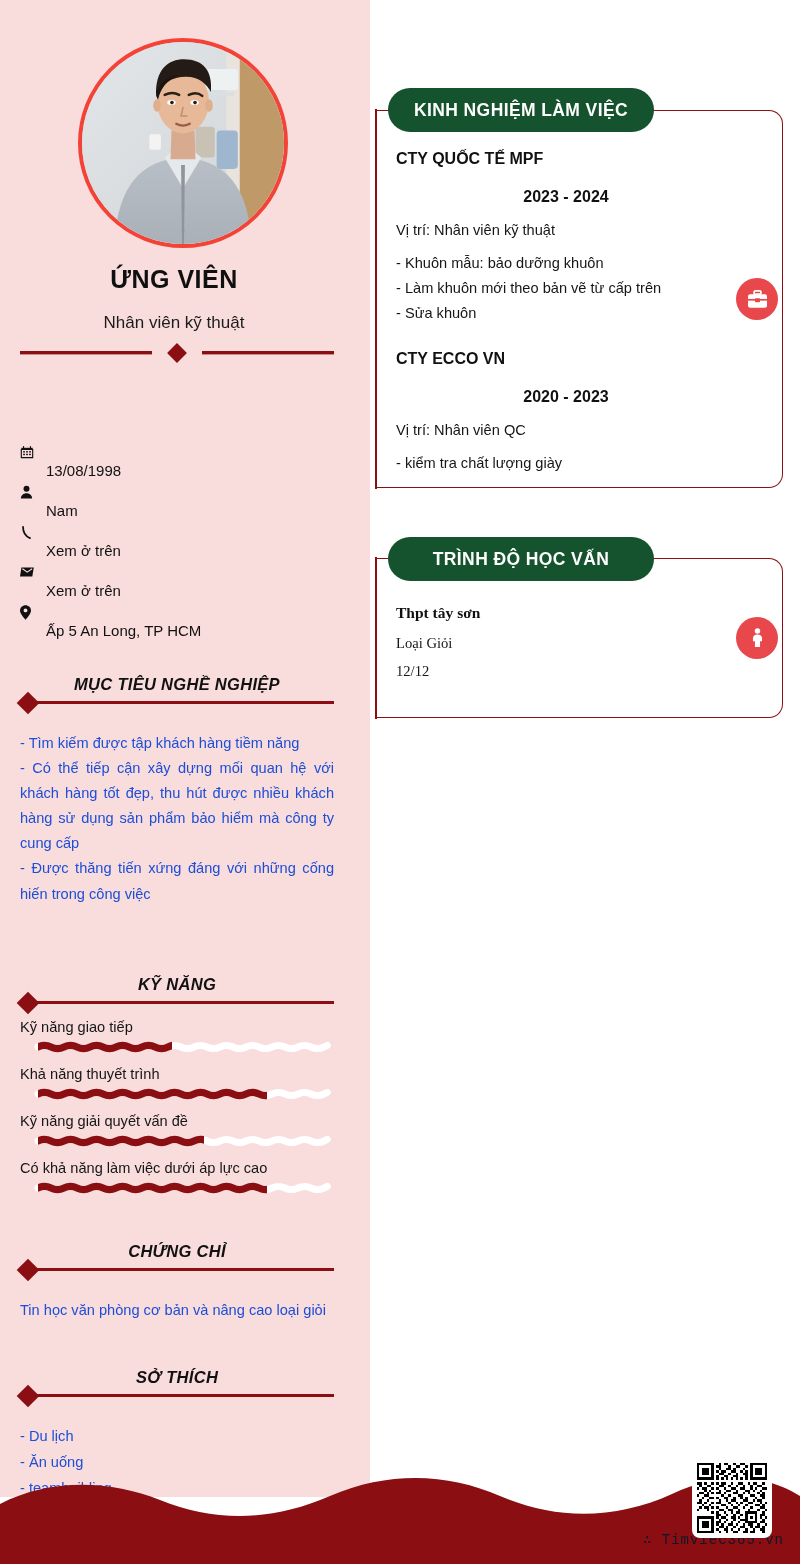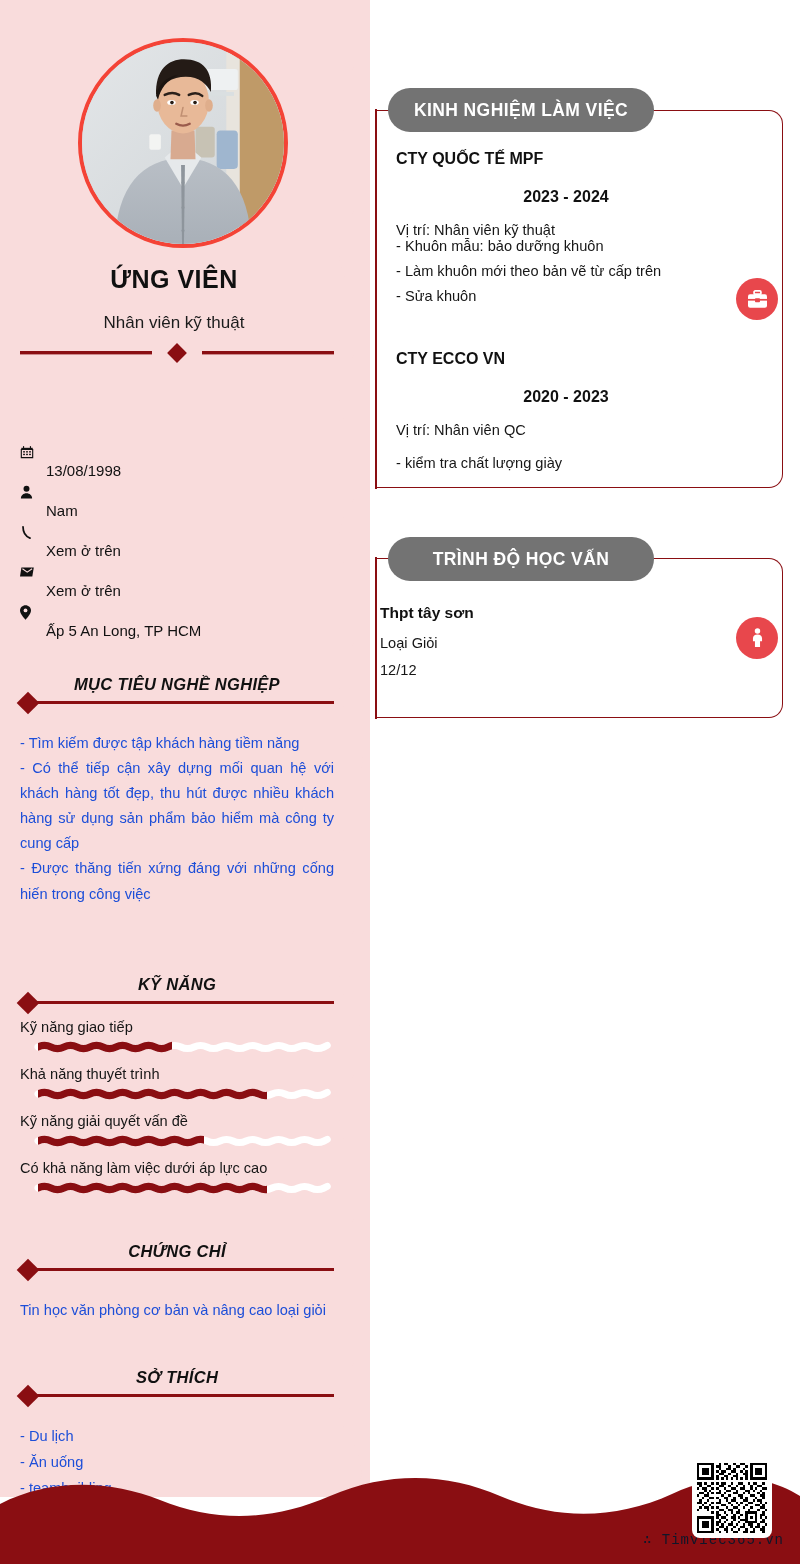--- a/index.html
+++ b/index.html
@@ -79,21 +79,21 @@
   .rcard {
     position:absolute; border:1.6px solid #8A0E12;
     border-radius:0 14px 14px 0; border-left:none;
     background:#fff;
   }
   .rcard::before{
     content:""; position:absolute; left:0; top:-1.6px; width:1.6px; bottom:-1.6px;
     background:#8A0E12;
   }
   .rpill {
-    position:absolute; background:#737373; color:#fff;
+    position:absolute; background:#14532d; color:#fff;
     border-radius:22px; height:44px; line-height:44px;
     font-size:17.5px; font-weight:bold; letter-spacing:.4px;
     text-align:center; z-index:3; padding:0 22px; white-space:nowrap;
   }
   .ricon {
     position:absolute; width:42px; height:42px; border-radius:50%;
     background:#E8474C; display:flex; align-items:center; justify-content:center;
     z-index:4;
   }
   .ricon svg { display:block; }
@@ -383,42 +383,42 @@
     <rect x="1" y="4.6" width="20" height="14.2" rx="2.2"></rect>
     <rect x="8.4" y="8.6" width="5.2" height="4.2" rx="0.8" fill="#E8474C"></rect>
     <rect x="1" y="9.4" width="20" height="1.8" fill="#E8474C"></rect>
   </svg>
 </div>
 
 <div style="position:absolute; left:396px; top:150px; width:340px;">
   <div class="job-co">CTY QUỐC TẾ MPF</div>
   <div class="job-yr" style="margin-top:20px">2023 - 2024</div>
   <div class="job-pos" style="margin-top:16px">Vị trí: Nhân viên kỹ thuật</div>
-  <div class="job-li" style="">- Khuôn mẫu: bảo dưỡng khuôn</div>
+  <div class="job-li" style="margin-top:17px">- Khuôn mẫu: bảo dưỡng khuôn</div>
   <div class="job-li" style="margin-top:9px">- Làm khuôn mới theo bản vẽ từ cấp trên</div>
   <div class="job-li" style="margin-top:9px">- Sửa khuôn</div>
 </div>
 
 <div style="position:absolute; left:396px; top:350px; width:340px;">
   <div class="job-co">CTY ECCO VN</div>
   <div class="job-yr" style="margin-top:20px">2020 - 2023</div>
   <div class="job-pos" style="margin-top:16px">Vị trí: Nhân viên QC</div>
   <div class="job-li" style="margin-top:17px">- kiểm tra chất lượng giày</div>
 </div>
 
 <div class="rcard" style="left:375px; top:558px; width:408px; height:160px;"></div>
 <div class="rpill" style="left:388px; top:537px; width:266px;">TRÌNH ĐỘ HỌC VẤN</div>
 <div class="ricon" style="left:736px; top:617px;">
   <svg width="17" height="20" viewBox="0 0 18 22" fill="#fff">
     <circle cx="9" cy="3.4" r="3"></circle>
     <path d="M9 7.2c-3 0-5 1.6-5 4.2v3.2h2.2V21h5.6v-6.4H14v-3.2c0-2.6-2-4.2-5-4.2z"></path>
   </svg>
 </div>
 
-<div style="position:absolute; left:380px; top:604px; width:330px;">
+<div style="position:absolute; left:396px; top:604px; width:330px;font-family:Liberation Serif, serif;">
   <div class="edu-sc">Thpt tây sơn</div>
   <div class="edu-tx" style="margin-top:13px">Loại Giỏi</div>
   <div class="edu-tx" style="margin-top:11px">12/12</div>
 </div>
 
 <svg id="footer-wave" viewBox="0 0 800 90" preserveAspectRatio="none">
   <path d="M0,30 C50,4 110,6 160,26 C215,48 270,48 330,22
            C390,-4 450,0 500,22 C555,46 615,46 672,20
            C725,-4 768,2 800,22 L800,90 L0,90 Z" fill="#8A0E12"></path>
 </svg>

